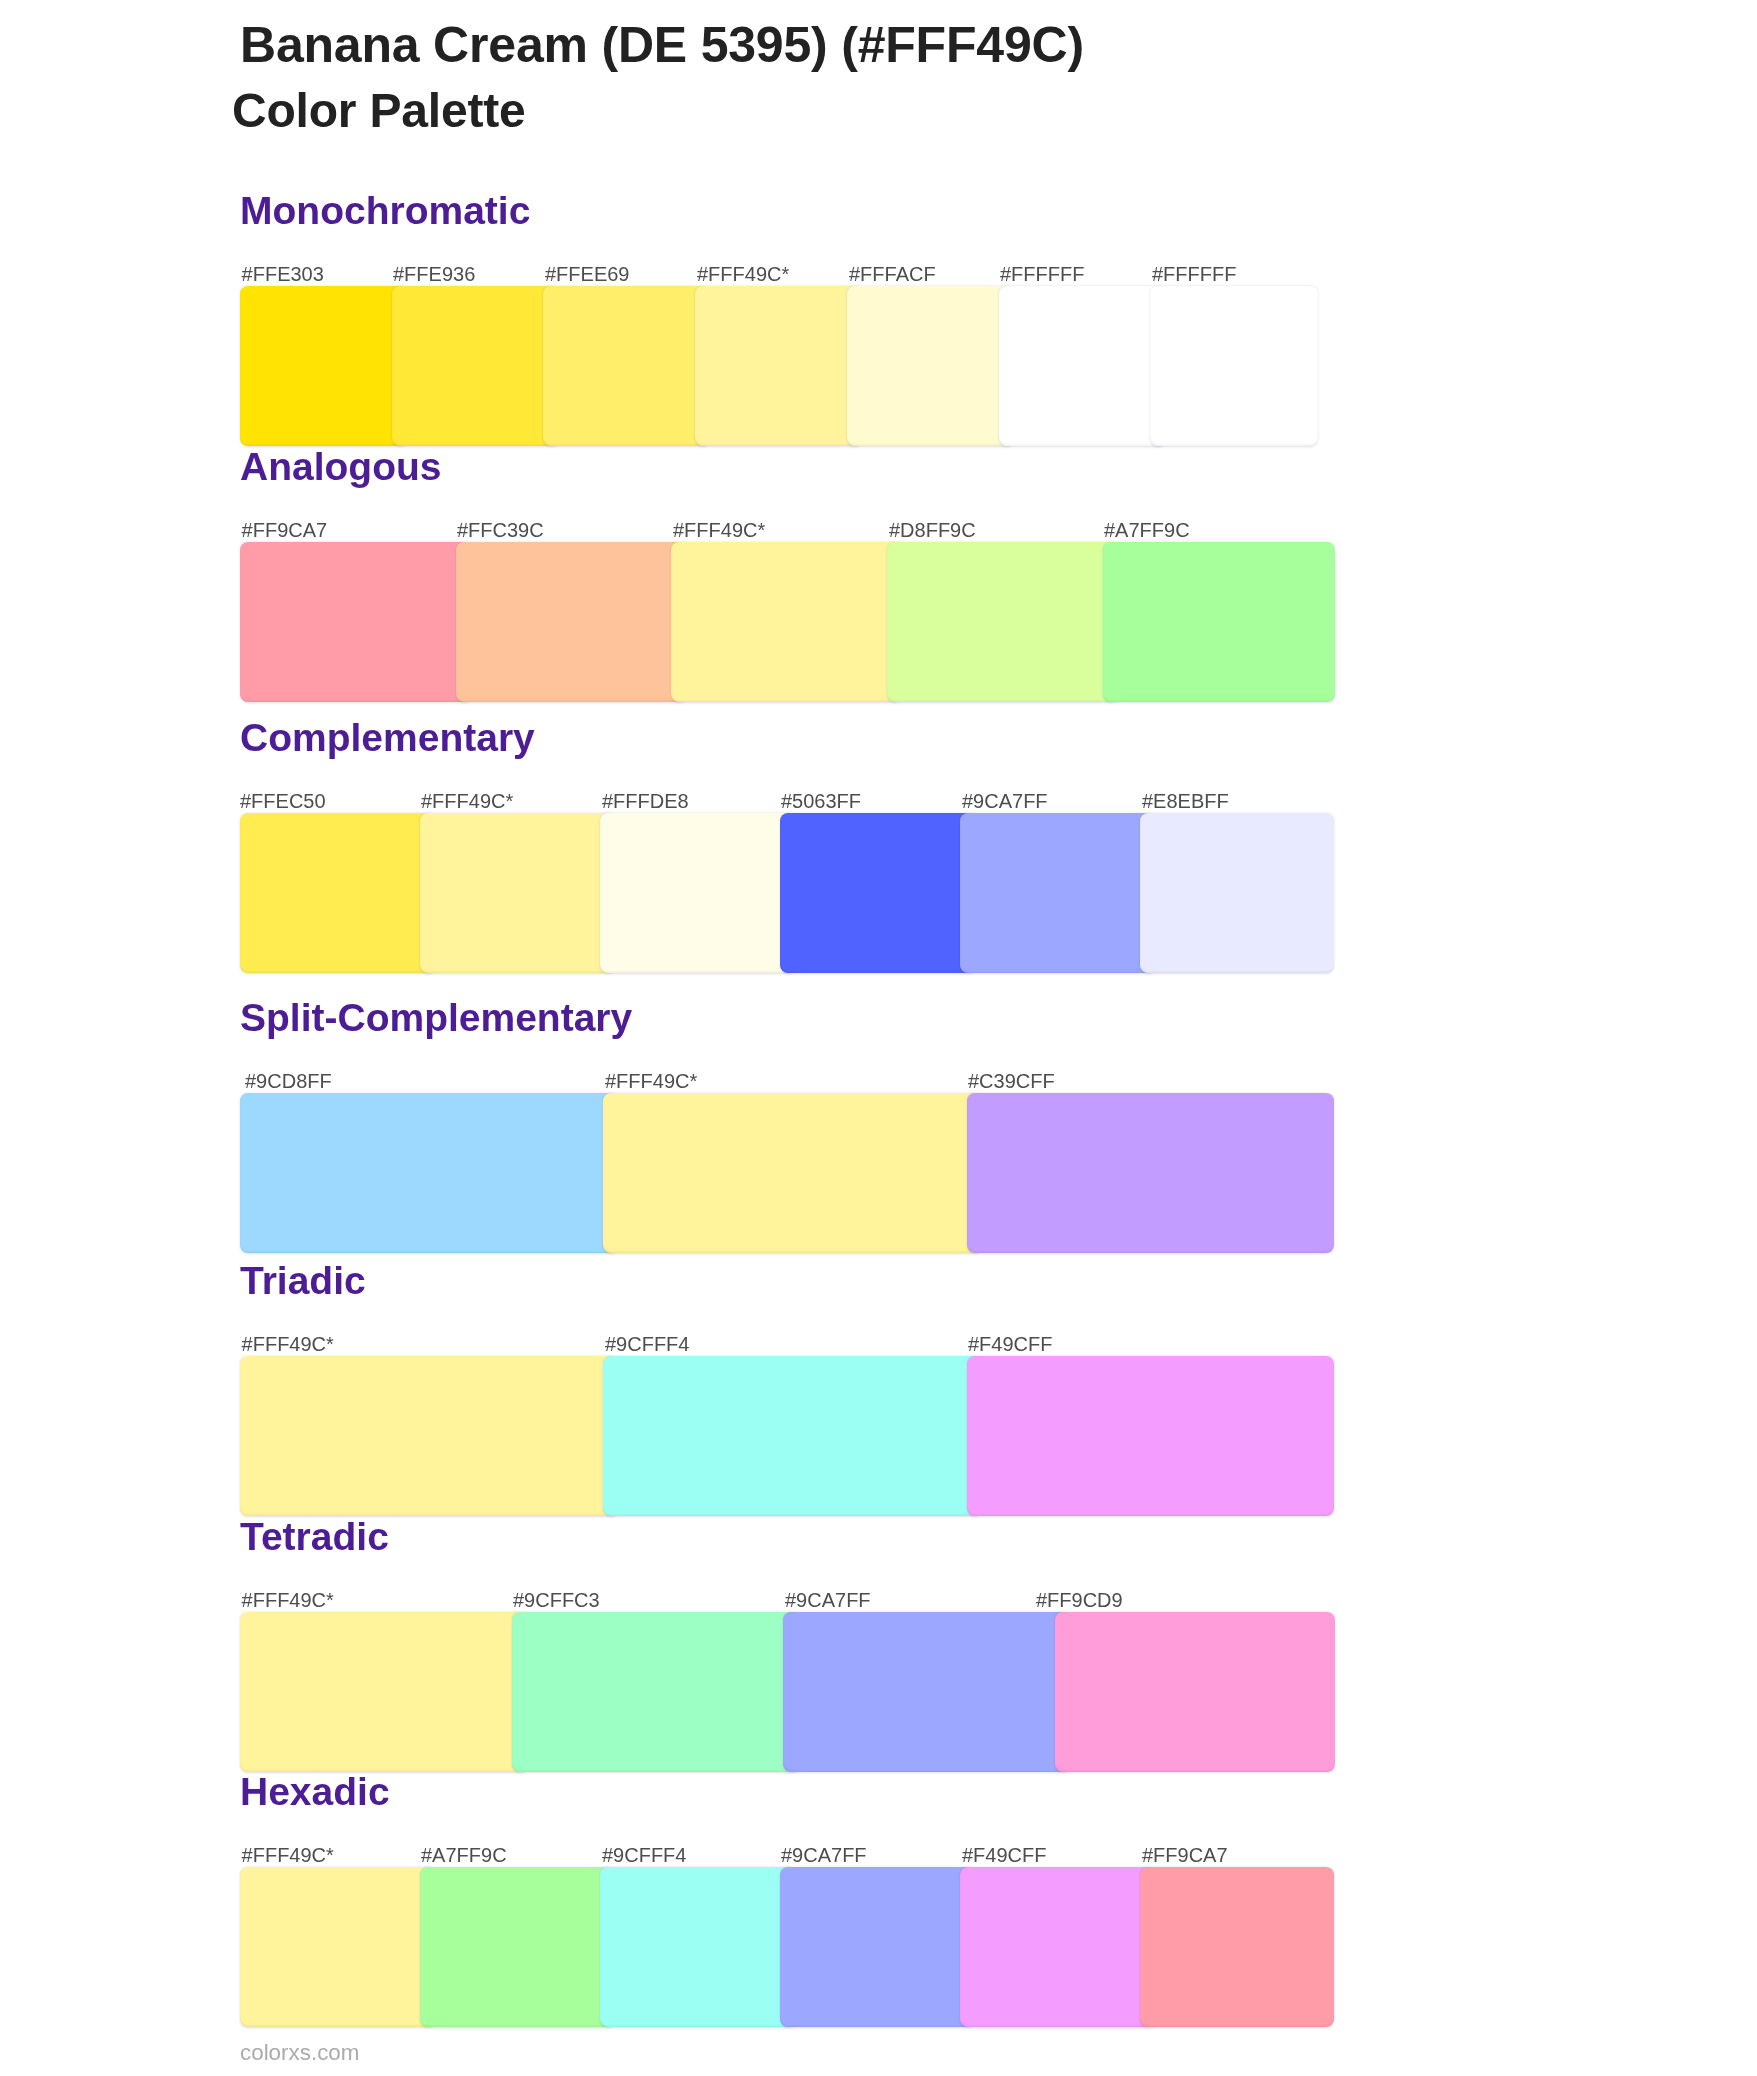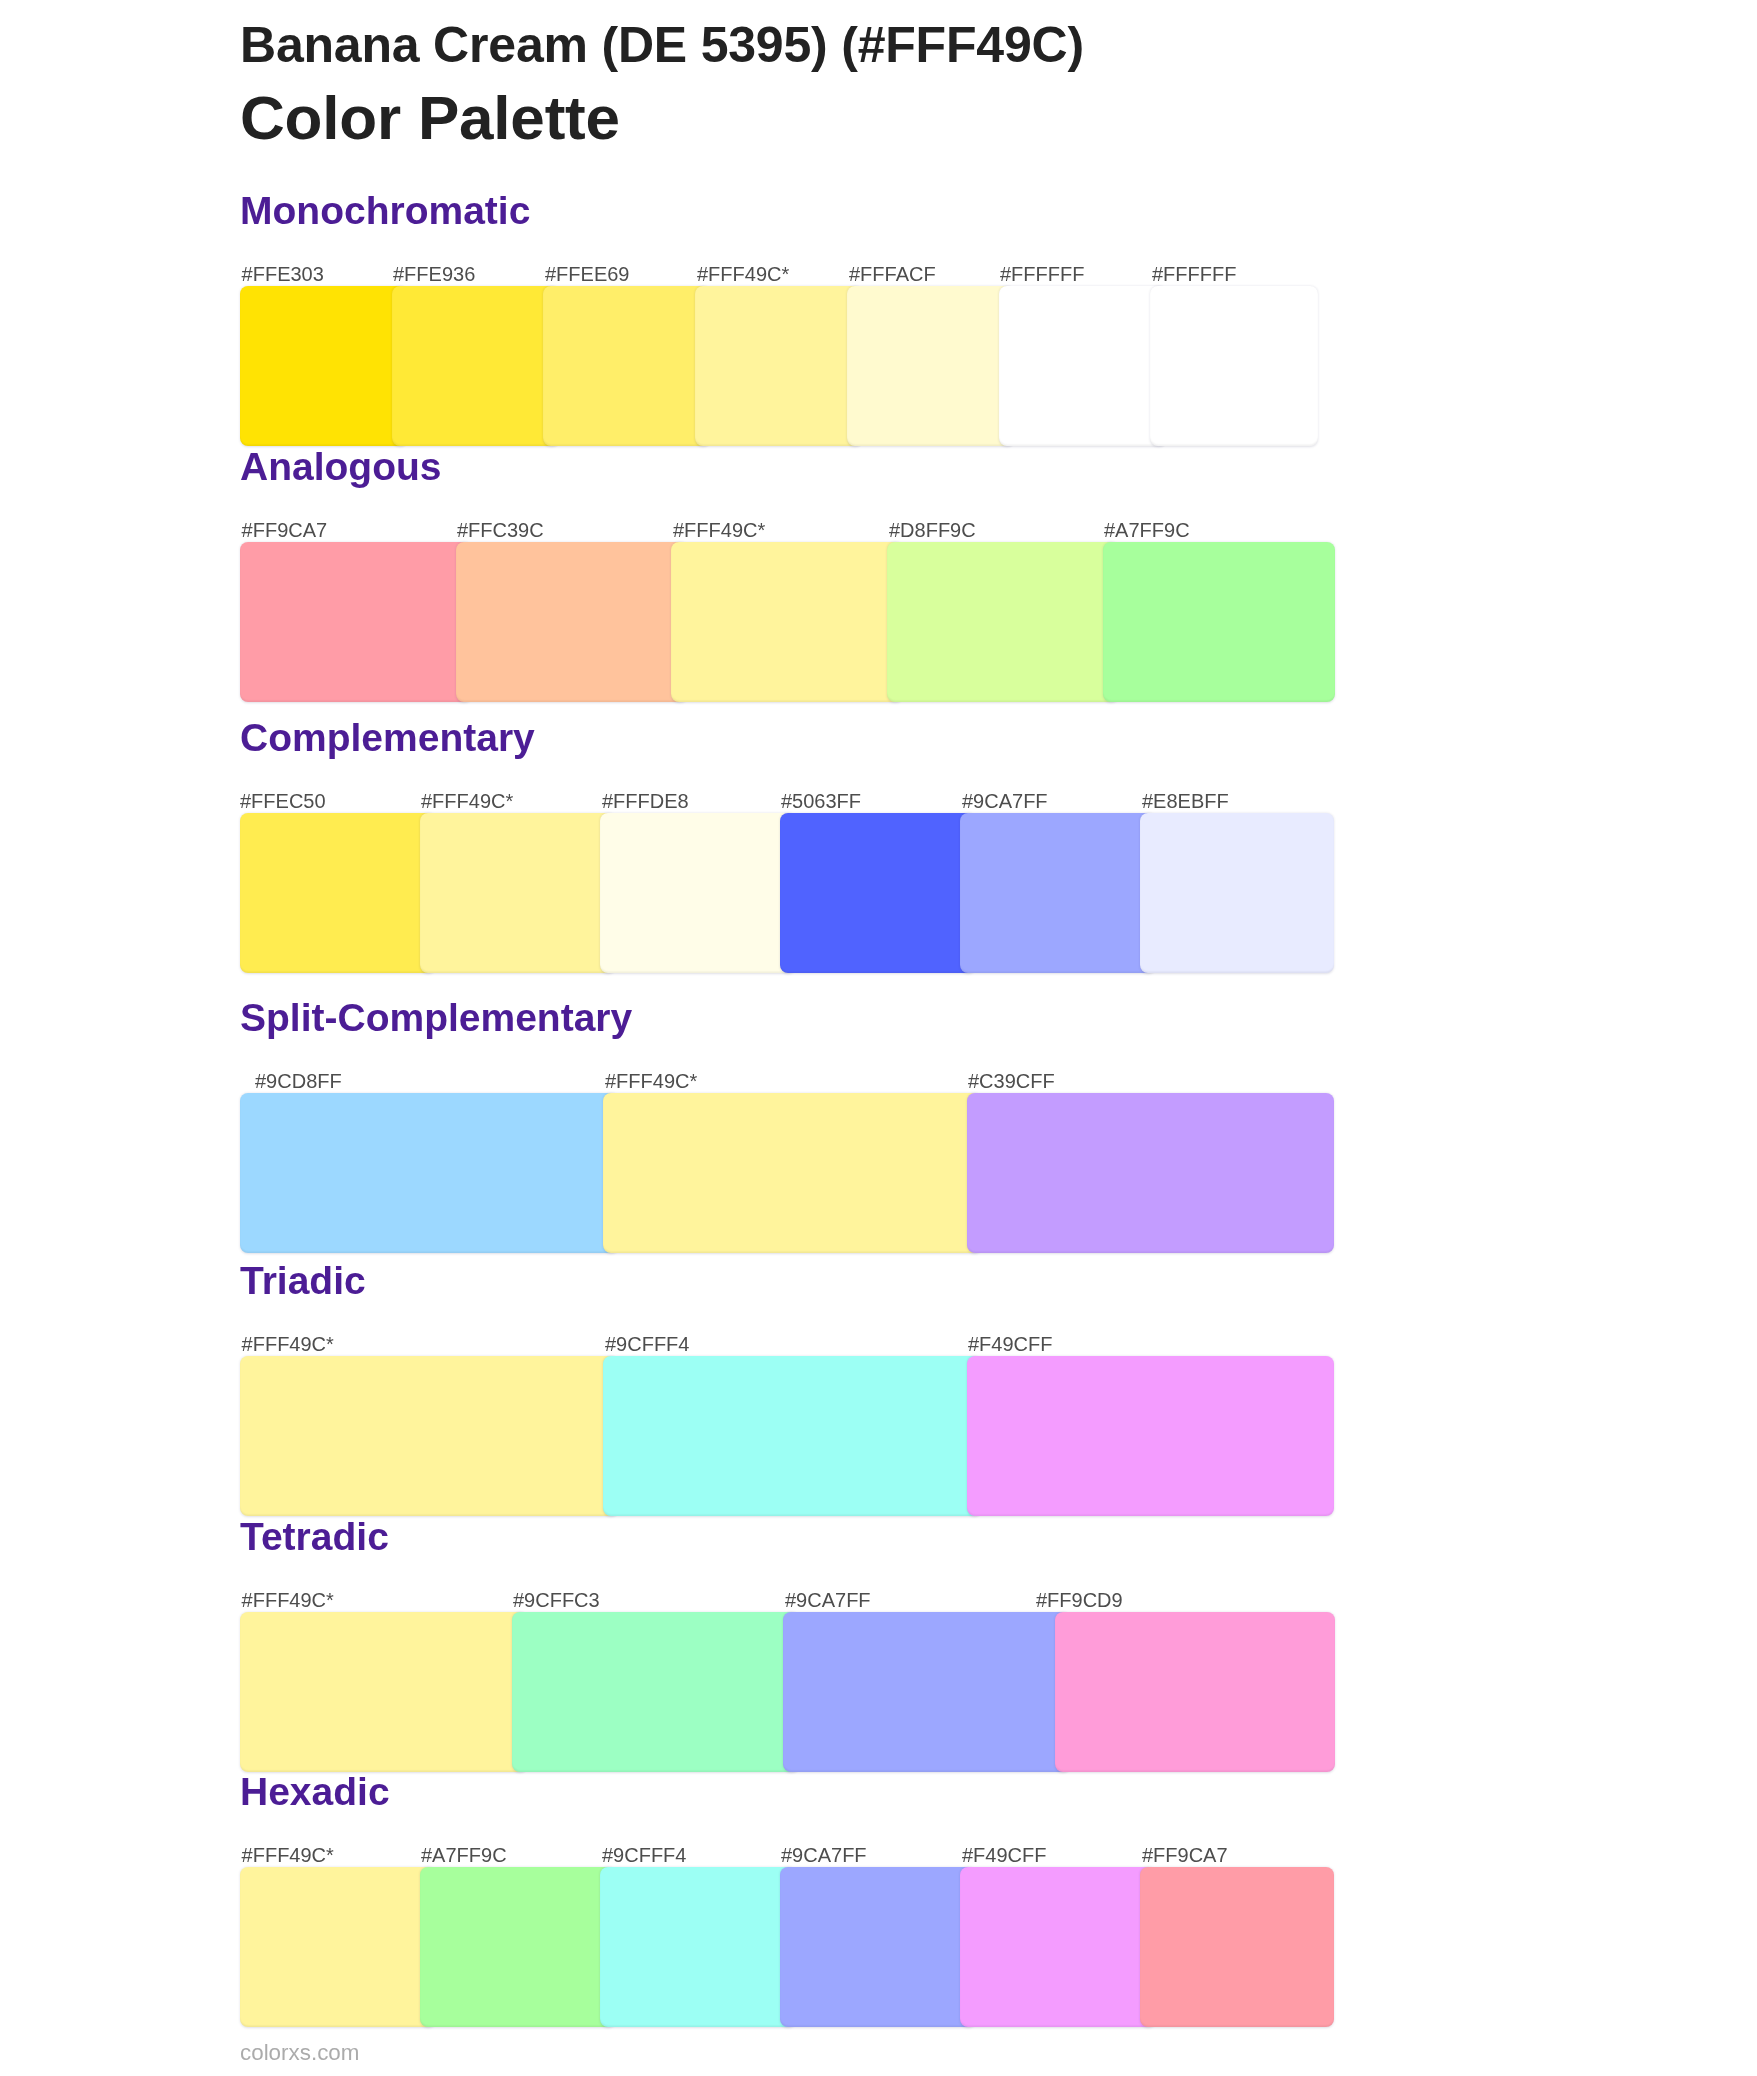--- a/index.html
+++ b/index.html
@@ -12,22 +12,22 @@
     overflow:hidden;
   }
   .page { position:relative; width:1757px; height:2077px; background:#fff;text-align:center; }
 
   .title {
     position:absolute; left:240px; top:20px; will-change:opacity;
     font-size:50px; font-weight:700; color:#222222;
     letter-spacing:-0.2px; line-height:1.0; white-space:nowrap;
   }
   .subtitle {
-    position:absolute; left:240px; top:87px; will-change:opacity;
-    font-size:62px; font-weight:700; color:#222222;
+    position:absolute; left:232px; top:87px; will-change:opacity;
+    font-size:48px; font-weight:700; color:#222222;
     letter-spacing:-0.2px; line-height:1.0; white-space:nowrap;
   }
 
   .section { position:absolute; left:240px; width:1078px; }
   .sec-head {
     position:absolute; left:0; top:8.8px; will-change:opacity;
     font-size:39px; font-weight:700; color:#4c1d95;
     line-height:1.0; white-space:nowrap;
   }
   .row { position:absolute; left:0; top:80px; height:160px; width:1078px;margin-top:24px; }
@@ -104,21 +104,21 @@
       <div class="lbl" style="left:722px">#9CA7FF</div>
       <div class="lbl" style="left:902px">#E8EBFF</div>
     </div>
   </section>
   <section class="section" style="top:989px">
     <h3 class="sec-head">Split-Complementary</h3>
     <div class="row">
       <div class="sw" style="left: 0px; width: 379px; z-index: 1; background: rgb(156, 216, 255);"></div>
       <div class="sw" style="left: 363px; width: 379px; z-index: 2; background: rgb(255, 244, 156);"></div>
       <div class="sw" style="left: 727px; width: 367px; z-index: 3; background: rgb(195, 156, 255);"></div>
-      <div class="lbl" style="left:15px">#9CD8FF</div>
+      <div class="lbl" style="left:5px">#9CD8FF</div>
       <div class="lbl" style="left:365px">#FFF49C*</div>
       <div class="lbl" style="left:728px">#C39CFF</div>
     </div>
   </section>
   <section class="section" style="top:1252px">
     <h3 class="sec-head">Triadic</h3>
     <div class="row">
       <div class="sw" style="left: 0px; width: 379px; z-index: 1; background: rgb(255, 244, 156);"></div>
       <div class="sw" style="left: 363px; width: 379px; z-index: 2; background: rgb(156, 255, 244);"></div>
       <div class="sw" style="left: 727px; width: 367px; z-index: 3; background: rgb(244, 156, 255);"></div>

